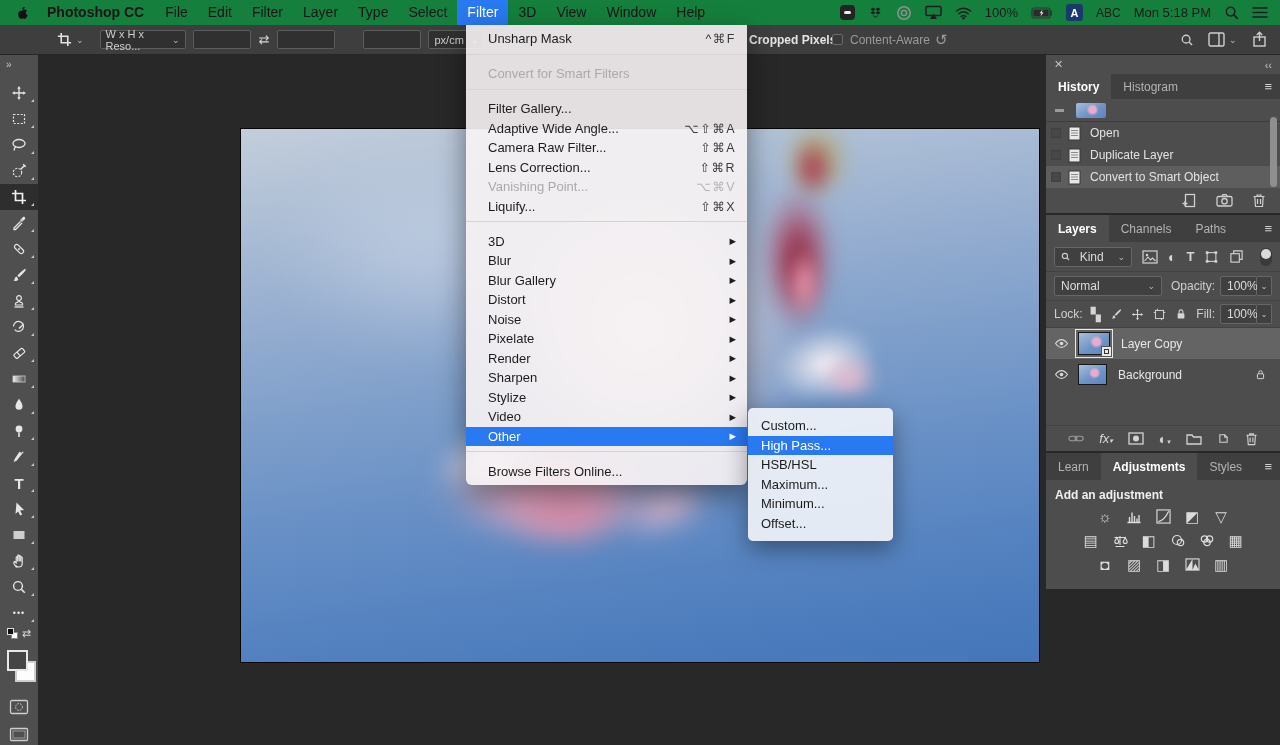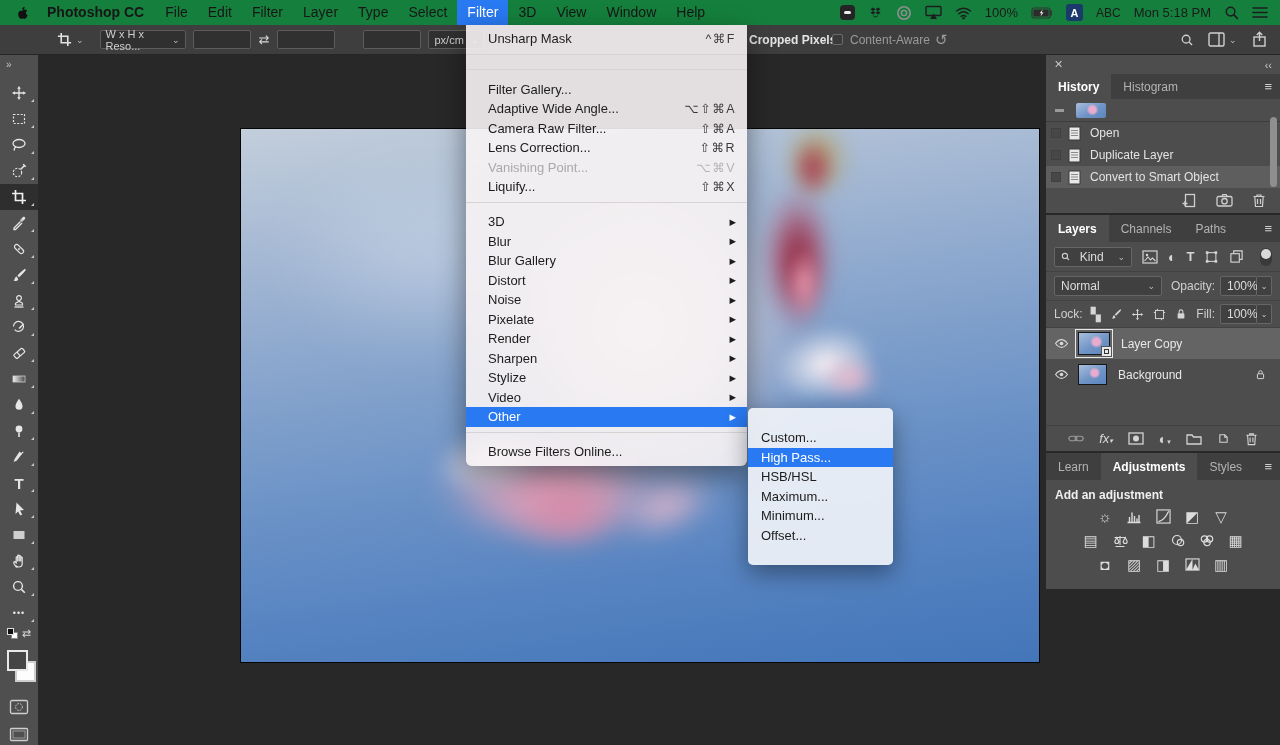--- a/index.html
+++ b/index.html
@@ -44,21 +44,21 @@
 .mi{height:19.5px;display:flex;align-items:center;padding:0 11px 0 22px}
 .mi .sc{margin-left:auto;color:#3a3a3a;letter-spacing:1.5px;font-size:12.5px}
 .mi .arrow{display:none;width:10px;text-align:right;font-size:8.5px;color:#1c1c1c}
 .mi.submenu .arrow{display:inline-block}
 .mi.disabled{color:#a9a9ab}
 .mi.disabled .sc{color:#b4b4b6}
 .mi.highlighted{background:#2979f2;color:#fff}
 .mi.highlighted .arrow{color:#fff}
 .mi.sep{height:10.5px;padding:0;display:block}
 .mi.sep::after{content:"";display:block;height:1px;background:#d7d3d5;margin-top:5px}
-#othersubmenu{position:absolute;left:748px;top:408px;width:145px;background:rgba(243,245,250,0.9);border-radius:5px;box-shadow:0 8px 24px rgba(0,0,0,.4);padding:20px 0;z-index:71;font-size:13px;color:#1c1c1c}
+#othersubmenu{position:absolute;left:748px;top:408px;width:145px;background:rgba(243,245,250,0.9);border-radius:5px;box-shadow:0 8px 24px rgba(0,0,0,.4);padding:8px 0;z-index:71;font-size:13px;color:#1c1c1c}
 .smi{height:19.5px;display:flex;align-items:center;padding:0 13px}
 .smi.highlighted{background:#2979f2;color:#fff}
 
 #dock{position:absolute;left:1046px;top:55px;width:234px;height:690px;background:#282828;z-index:5}
 .panel{position:absolute;left:0;width:234px;background:#4d4d4d}
 #p-history{top:0;height:158px}
 #p-layers{top:160px;height:236px}
 #p-adjust{top:398px;height:136px}
 .util{height:19px;display:flex;align-items:center;padding:0 8px;color:#c6c6c6;font-size:11px}
 .tabs{height:25px;background:#3f3f3f;display:flex;align-items:stretch;font-size:12px;color:#b3b3b3}
@@ -381,20 +381,25 @@
 <div class="mi">
       <span>Unsharp Mask</span>
       <span class="sc">^⌘F</span>
 
     </div>
     <div class="mi sep">
       
       
       
     </div>
+    <div class="mi disabled">
+      <span>Convert for Smart Filters</span>
+      <span class="sc"></span>
+
+    </div>
     <div class="mi sep">
       
       
       
     </div>
     <div class="mi">
       <span>Filter Gallery...</span>
       <span class="sc"></span>
 
     </div>

